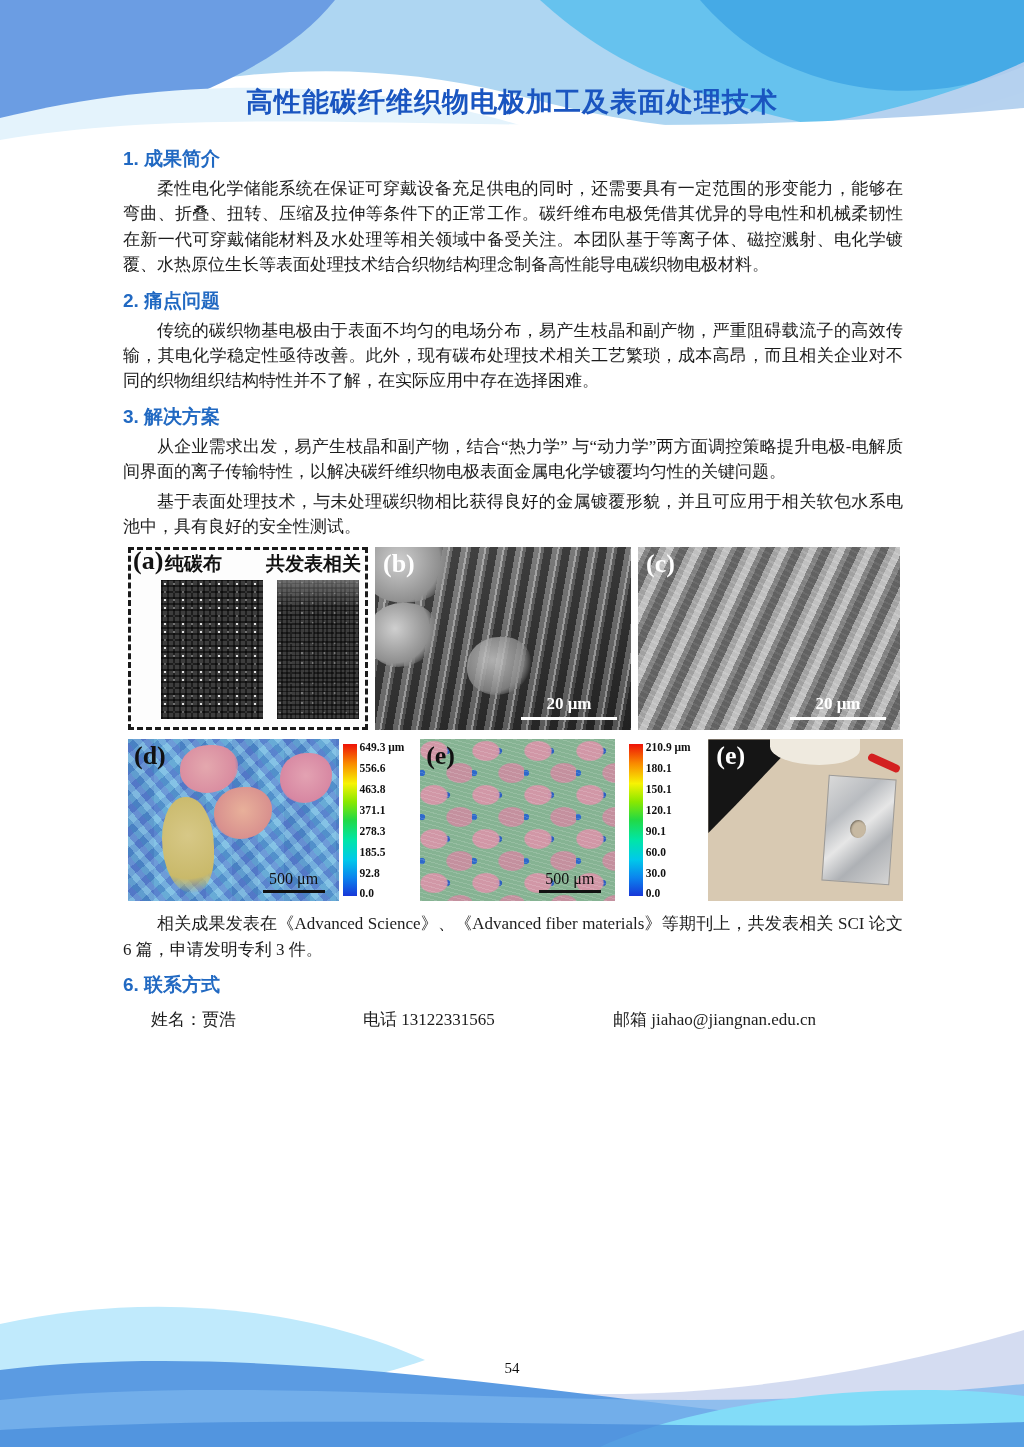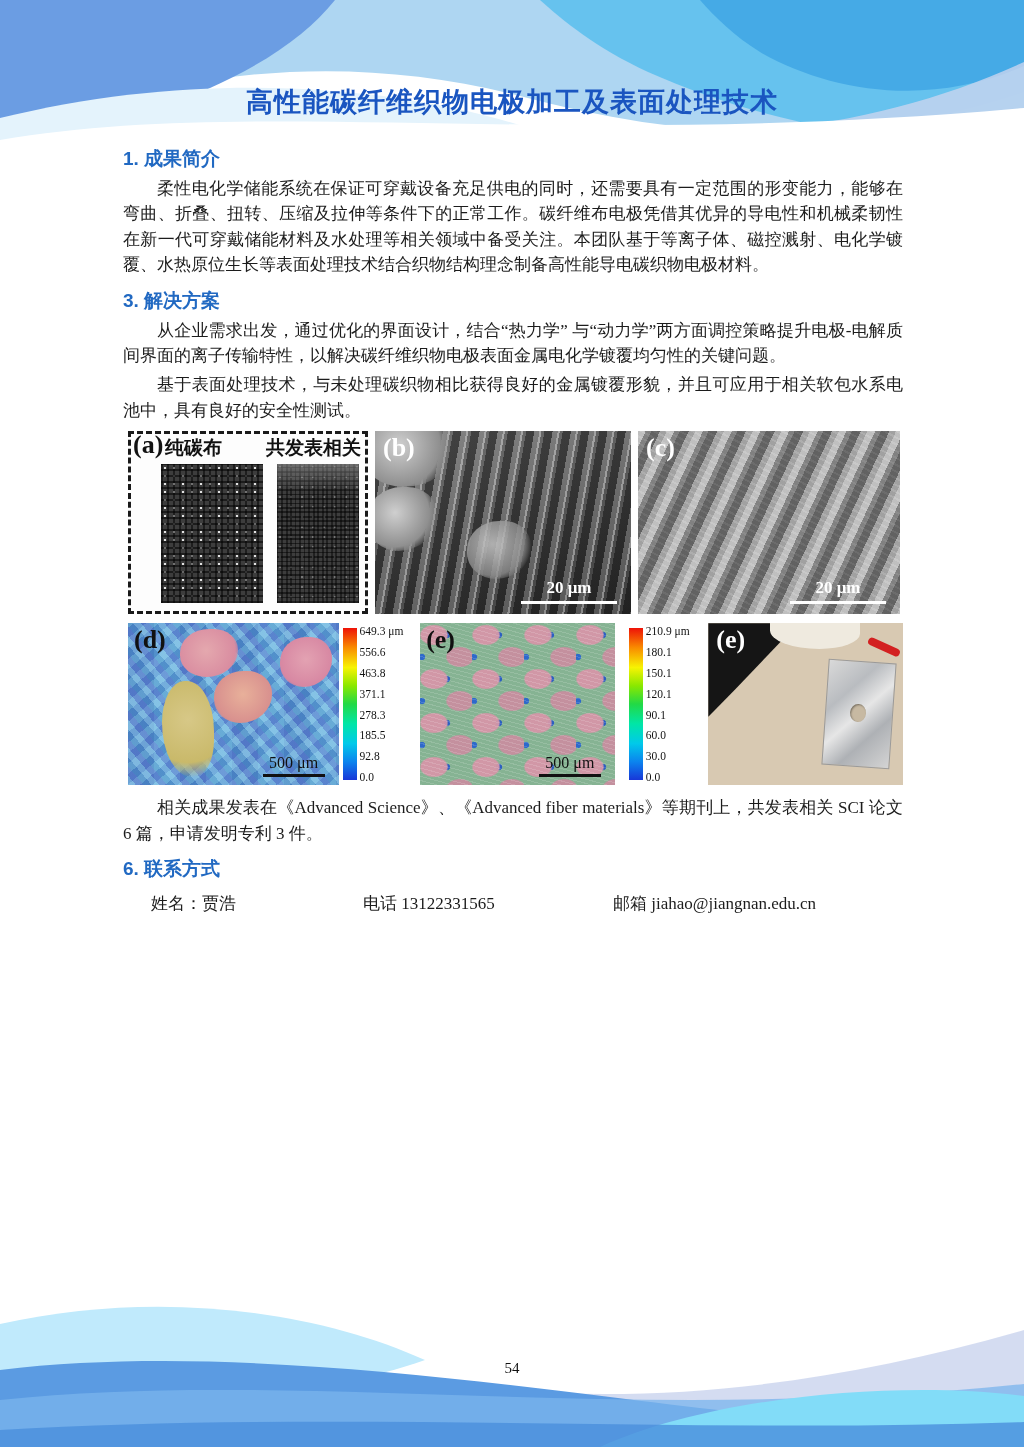--- a/index.html
+++ b/index.html
@@ -75,21 +75,21 @@
            radial-gradient(5px 5px at 27px 12px,rgba(28,80,200,.85) 55%,transparent 72%),
            radial-gradient(5px 5px at 2px 34px,rgba(30,92,212,.85) 55%,transparent 72%);
          background-size:auto,52px 44px,52px 44px,52px 44px,52px 44px;}
   
   .cbar{display:flex;height:162px;box-sizing:border-box;padding:2px 0;}
   .cbar .bar{width:14px;height:152px;margin-top:3px;
              background:linear-gradient(180deg,#ee1208 0%,#f98c00 13%,#f7f303 26%,#8ae800 38%,
                         #22d945 50%,#00e6a6 63%,#00c9ea 76%,#0b84ee 88%,#1837d8 100%);}
   .cbar .labs{display:flex;flex-direction:column;justify-content:space-between;
               margin-left:3px;font-family:"Liberation Serif",serif;
-              font-weight:normal;font-size:11.5px;color:#111;line-height:12px;height:158px;}
+              font-weight:bold;font-size:11.5px;color:#111;line-height:12px;height:158px;}
   .cbar-d{width:66px;margin-left:4px;}
   .cbar-e{width:72px;margin-left:14px;}
   
   .fig-f{width:196px;height:162px;background:#d8c9b2;margin-left:8px;}
   .f-dark{position:absolute;left:0;top:0;width:90px;height:120px;background:#151515;
           clip-path:polygon(0 0,100% 0,30% 55%,0 78%);}
   .f-glove{position:absolute;left:62px;top:-8px;width:90px;height:34px;background:#efeadf;
            border-radius:0 0 45% 55%;}
   .meter{position:absolute;left:34px;top:14px;width:88px;height:140px;background:#c32222;
          border-radius:10px;box-shadow:inset 0 0 0 3px #a31616;}
@@ -134,24 +134,28 @@
 
   <div class="title">高性能碳纤维织物电极加工及表面处理技术</div>
 
   <div class="content">
 
     <div>
       <div class="sec-h">1. 成果简介</div>
       <p class="sec-p">柔性电化学储能系统在保证可穿戴设备充足供电的同时，还需要具有一定范围的形变能力，能够在弯曲、折叠、扭转、压缩及拉伸等条件下的正常工作。碳纤维布电极凭借其优异的导电性和机械柔韧性在新一代可穿戴储能材料及水处理等相关领域中备受关注。本团队基于等离子体、磁控溅射、电化学镀覆、水热原位生长等表面处理技术结合织物结构理念制备高性能导电碳织物电极材料。</p>
     </div>
 
+    <div>
+      <div class="sec-h">2. 痛点问题</div>
+      <p class="sec-p">传统的碳织物基电极由于表面不均匀的电场分布，易产生枝晶和副产物，严重阻碍载流子的高效传输，其电化学稳定性亟待改善。此外，现有碳布处理技术相关工艺繁琐，成本高昂，而且相关企业对不同的织物组织结构特性并不了解，在实际应用中存在选择困难。</p>
+    </div>
 
     <div>
       <div class="sec-h">3. 解决方案</div>
-      <p class="sec-p">从企业需求出发，通过优化的界面设计，结合“热力学” 与“动力学”两方面调控策略提升电极-电解质间界面的离子传输特性，以解决碳纤维织物电极表面金属电化学镀覆均匀性的关键问题。</p>
+      <p class="sec-p">从企业需求出发，易产生枝晶和副产物，结合“热力学” 与“动力学”两方面调控策略提升电极-电解质间界面的离子传输特性，以解决碳纤维织物电极表面金属电化学镀覆均匀性的关键问题。</p>
     </div>
 
     <div>
       <p class="sec-p">基于表面处理技术，与未处理碳织物相比获得良好的金属镀覆形貌，并且可应用于相关软包水系电池中，具有良好的安全性测试。</p>
     </div>
 
     <div class="figs">
       <div class="figrow1">
 
         <div class="panel fig-a">

